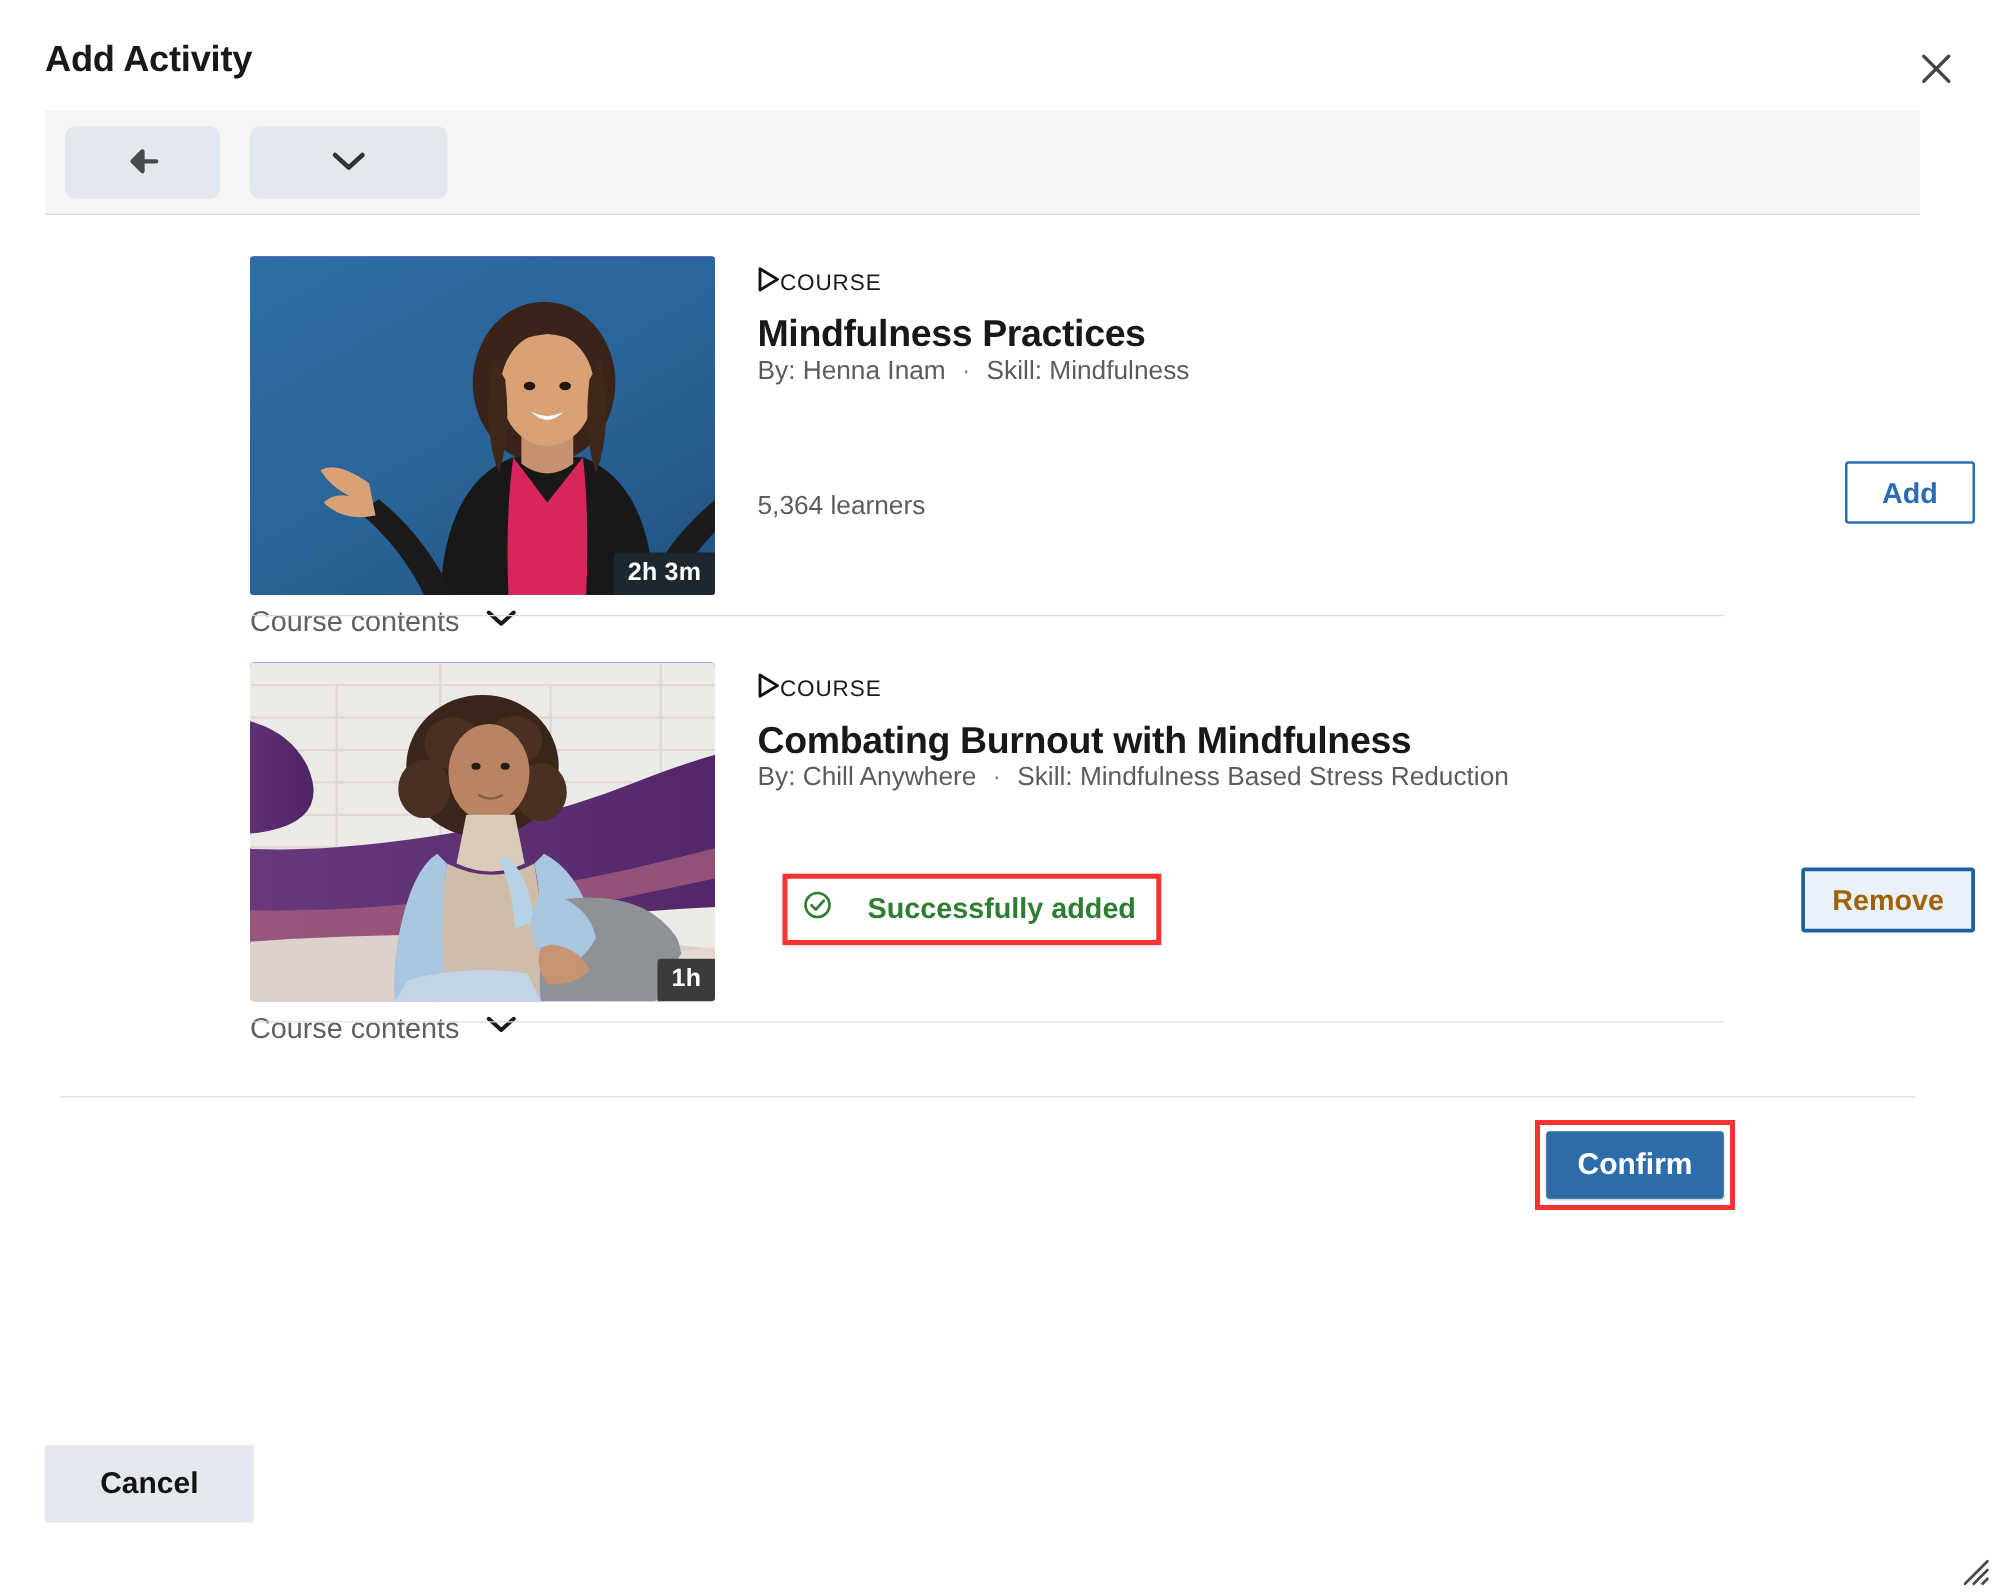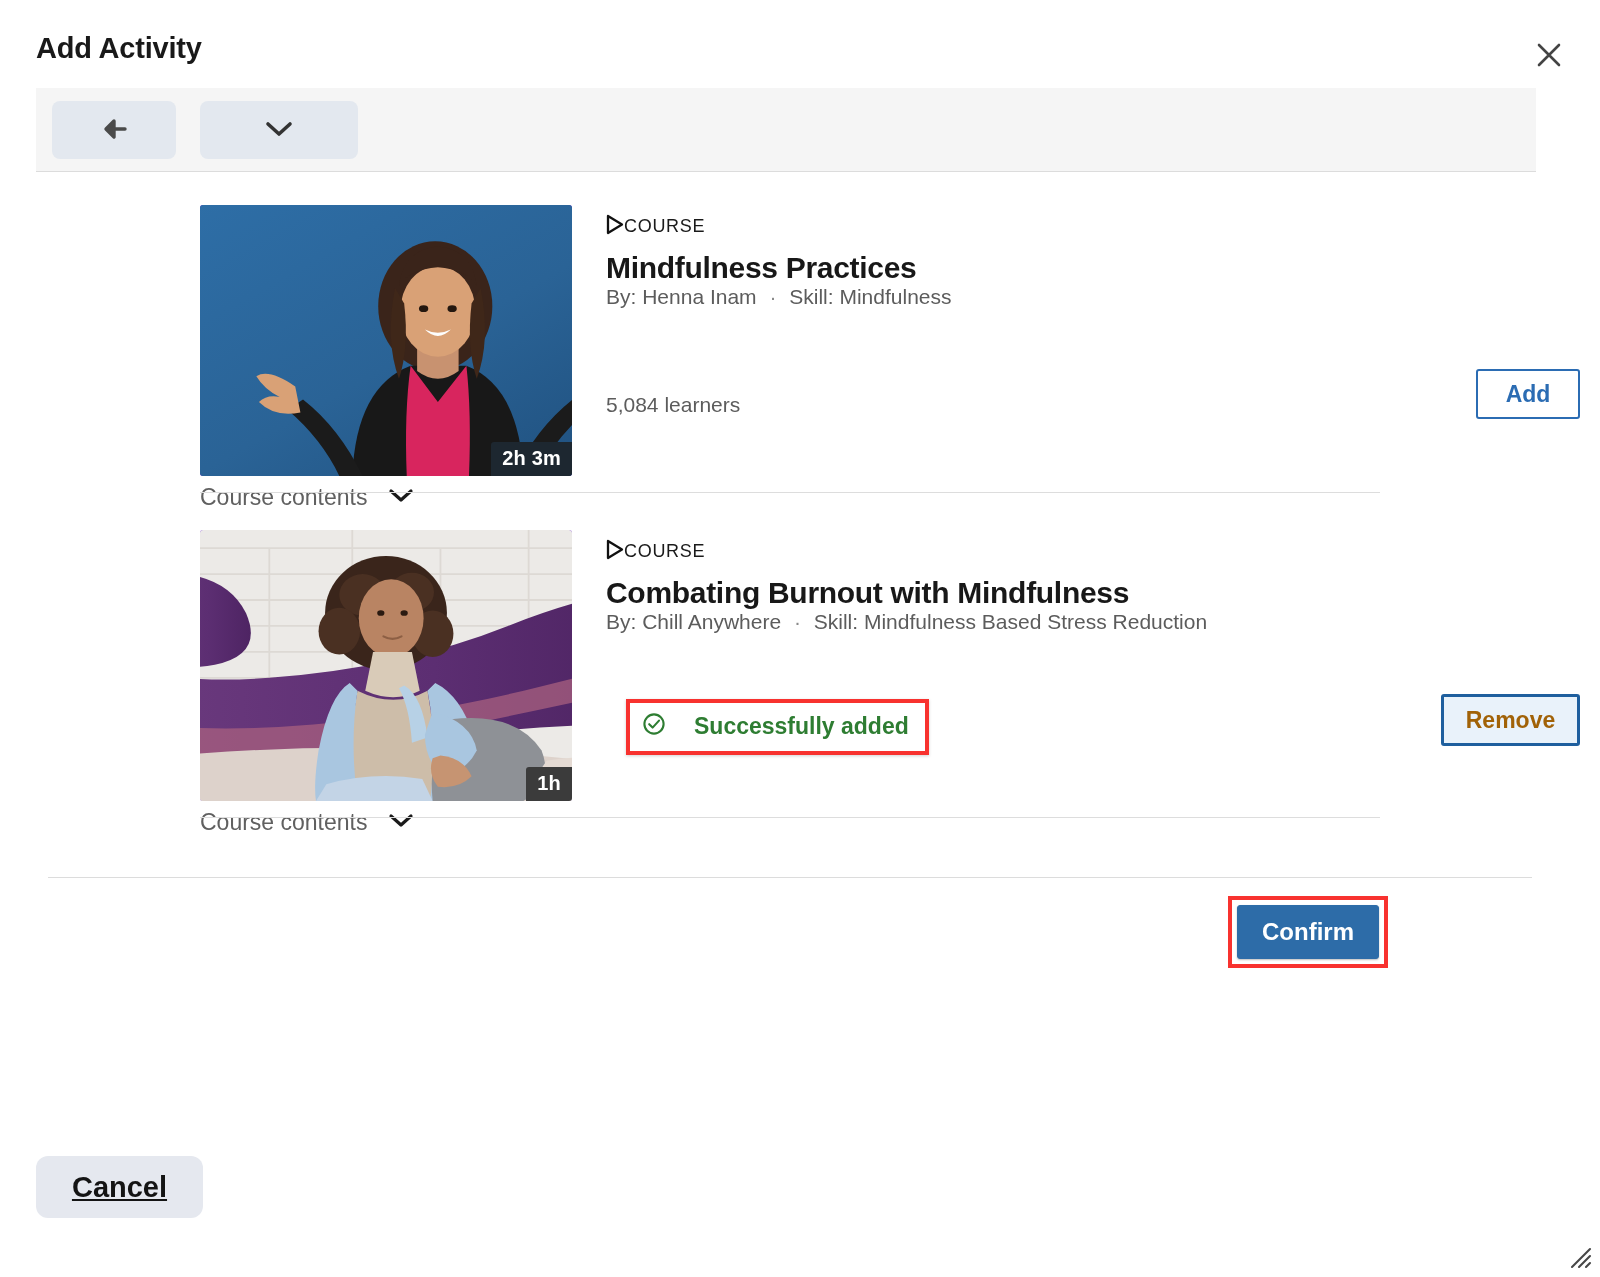--- a/index.html
+++ b/index.html
@@ -287,27 +287,26 @@
   }
 
   .btn-cancel {
     position: absolute;
     left: 36px;
     top: 1156px;
     width: 167px;
     height: 62px;
     background: #e5e8ef;
     border: none;
-    border-radius: 12px;
+    border-radius: 0;
     color: #141414;
-    font-size: 29px;
+    font-size: 24px;
     font-weight: bold;
     cursor: pointer;
     font-family: "Liberation Sans", sans-serif;
-    text-decoration: underline;
   }
 
   .resize-grip {
     position: absolute;
     right: 8px;
     bottom: 8px;
     width: 26px;
     height: 26px;
     cursor: nwse-resize;
   }
@@ -406,21 +405,21 @@
       </div>
       <div class="course-title">Mindfulness Practices</div>
       <div class="course-by">
         <span>By: Henna Inam</span>
         <span class="dot">·</span>
         <span>Skill: Mindfulness</span>
       </div>
     </div>
 
     <div class="bottom-line">
-      <div class="learners">5,084 learners</div>
+      <div class="learners">5,364 learners</div>
       <button class="btn-add">Add</button>
     </div>
   </div>
 
   <div class="row-divider d1"></div>
 
   <div class="course-row row2">
 
     <div class="thumb-wrap">
       <div class="thumb alt">

